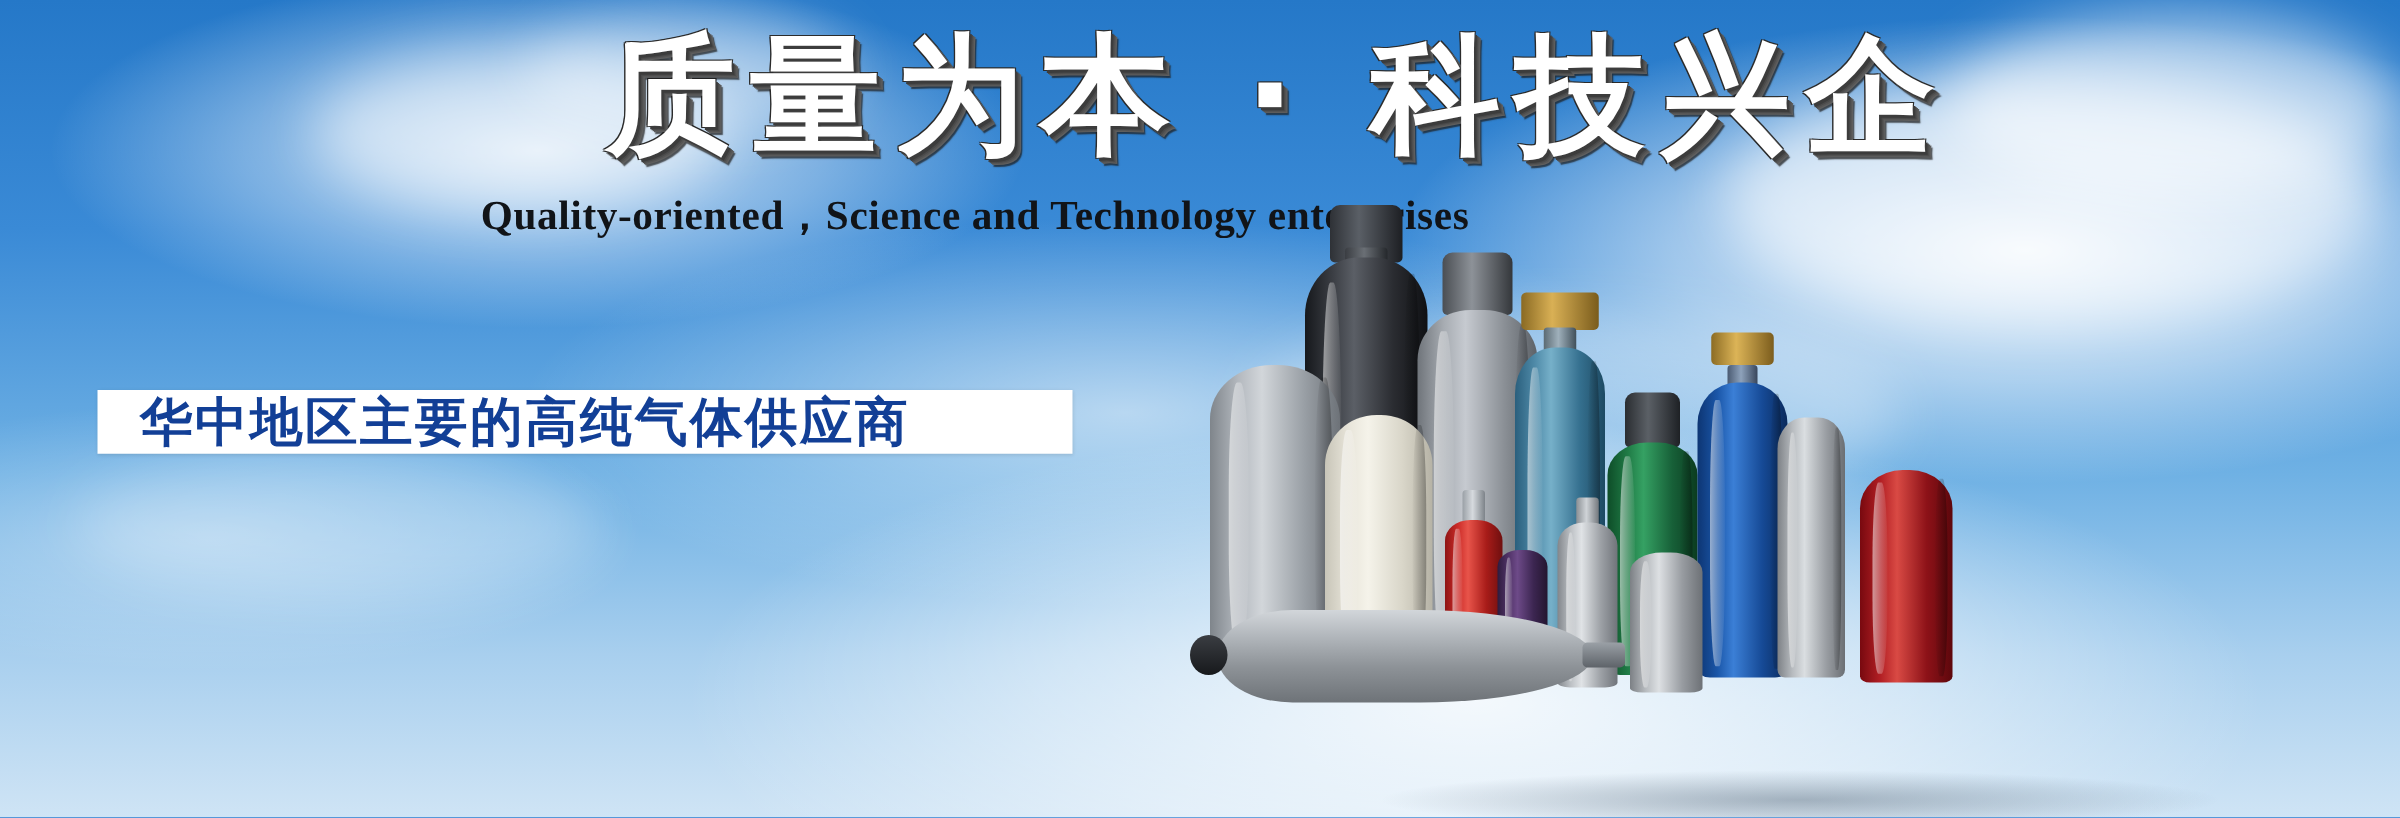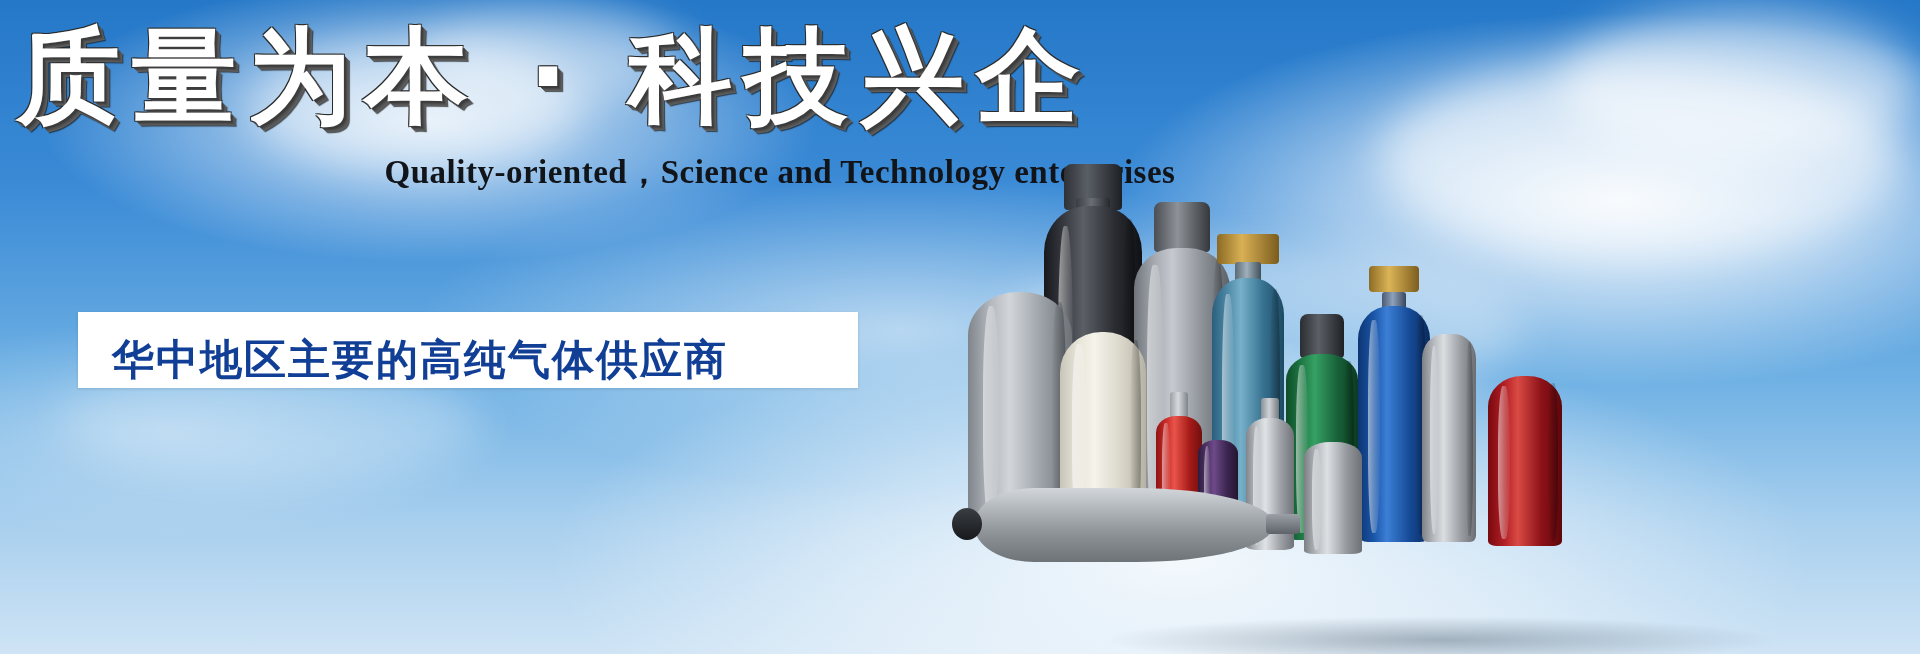--- a/index.html
+++ b/index.html
@@ -14,21 +14,21 @@
       radial-gradient(ellipse 520px 190px at 430px 120px, rgba(255,255,255,0.80) 0%, rgba(255,255,255,0.35) 45%, rgba(255,255,255,0) 75%),
       radial-gradient(ellipse 620px 200px at 900px 330px, rgba(255,255,255,0.55) 0%, rgba(255,255,255,0.18) 50%, rgba(255,255,255,0) 78%),
       radial-gradient(ellipse 480px 150px at 170px 430px, rgba(255,255,255,0.35) 0%, rgba(255,255,255,0) 72%),
       linear-gradient(180deg, #2578c8 0%, #3a8ad6 28%, #6fb1e4 58%, #a8cfee 80%, #cfe4f5 100%);
   }
 
   
   .cloud { position:absolute; border-radius:50%; background:rgba(255,255,255,0.55); filter:blur(22px); pointer-events:none; }
 
   
-  #headline-wrap { position:absolute; left:16px; top:18px; width:1560px; text-align:left; }
+  #headline-wrap { position:absolute; left:0; top:18px; width:1560px; text-align:right; }
   #headline {
     display:inline-block;
     font-family:"DejaVu Sans", sans-serif;
     font-weight:700;
     font-size:104px;
     line-height:1.12;
     letter-spacing:12px;
     color:#ffffff;
     text-shadow:
       2px 2px 0 #3c3c3c, 3px 3px 0 #4a4a4a, 4px 4px 0 #555,
@@ -44,23 +44,23 @@
     font-weight:700;
     font-size:33px;
     letter-spacing:0.5px;
     color:#111418;
     white-space:nowrap;
   }
 
   
   #tagline-box {
     position:absolute; left:78px; top:312px;
-    width:780px; height:76px;
+    width:780px; height:51px;
     background:#ffffff;
-    display:flex; align-items:flex-end;
+    display:flex; align-items:center;
     box-shadow:0 1px 3px rgba(0,0,0,0.12);
   }
   #tagline {
     font-family:"DejaVu Sans", sans-serif;
     font-weight:700;
     font-size:42px;
     letter-spacing:2px;
     color:#123f96;
     padding-left:34px;
     white-space:nowrap;

